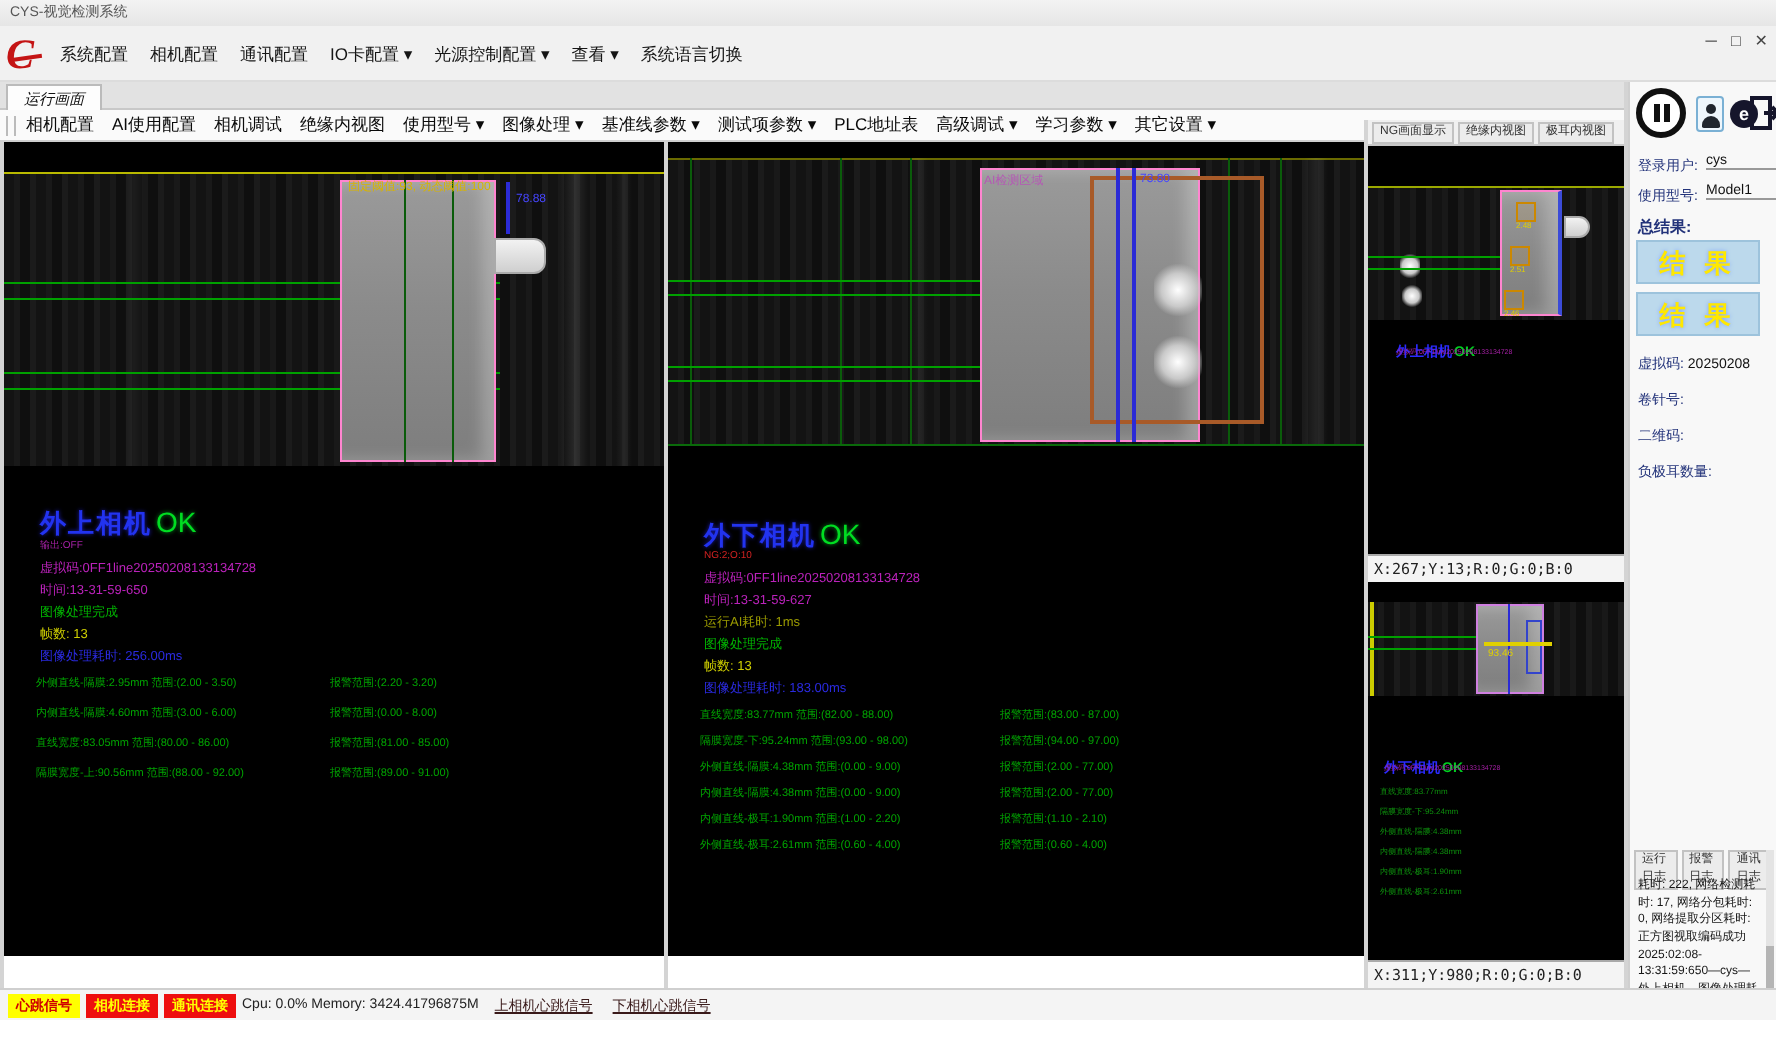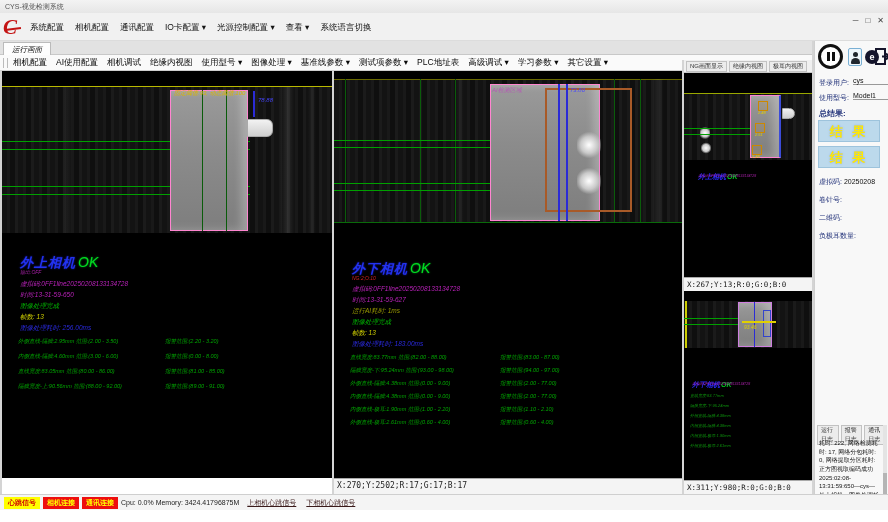--- a/index.html
+++ b/index.html
@@ -15,21 +15,21 @@
   .mi{font-size:8.5px;color:#151515;line-height:28px;margin-right:11px;cursor:default;}
   #menu-items{left:30px;top:13px;height:28px;display:flex;align-items:center;}
   #winctl{right:4px;top:16px;display:flex;gap:7px;font-size:8px;color:#444;}
   #tabrow{left:0;top:41px;width:888px;height:14px;background:#e2e2e2;border-bottom:1px solid #c8c8c8;box-sizing:border-box;font-style:italic;}
   #run-tab{left:3px;top:1px;height:13px;background:#fdfdfd;border:1px solid #bbb;border-bottom:none;
            font-size:7.5px;padding:0 8px;line-height:13px;}
   #toolbar{left:0;top:55px;width:888px;height:16px;background:#fafafa;border-bottom:1px solid #cfcfcf;box-sizing:border-box;display:flex;align-items:center;}
   #toolbar .grip{width:3px;height:10px;border-left:1px solid #bbb;border-right:1px solid #bbb;margin:0 5px 0 3px;}
   .ti{font-size:8.5px;color:#0a0a0a;margin-right:9px;white-space:nowrap;}
   
-  .view{background:#000;overflow:hidden;font-style:italic;}
+  .view{background:#000;overflow:hidden;}
   #view-left{left:2px;top:71px;width:330px;height:407px;}
   #view-mid{left:334px;top:71px;width:348px;height:407px;}
   #view-tr{left:684px;top:73px;width:128px;height:204px;}
   #view-br{left:684px;top:291px;width:128px;height:189px;}
   .split{background:#d4d4d4;}
   .vstatus{background:#f4f4f4;border-top:1px solid #a9a9a9;font:8px "DejaVu Sans Mono",monospace;
            color:#222;line-height:13px;padding-left:3px;box-sizing:border-box;}
   .strip{background:repeating-linear-gradient(90deg,#131313 0 5px,#191919 5px 8px,#0f0f0f 8px 13px,#1b1b1b 13px 16px);}
   .streak{background:linear-gradient(90deg,transparent,rgba(255,255,255,.10),transparent);}
   .cell{background:linear-gradient(180deg,#9a9a9a,#8b8b8b 45%,#7e7e7e);border:1px solid #ff85d0;
@@ -236,21 +236,20 @@
     </div>
     <div class="mrow" style="top:335px;">
       <span class="mval" style="left:16px;">内侧直线-极耳:1.90mm 范围:(1.00 - 2.20)</span>
       <span class="mval" style="left:166px;">报警范围:(1.10 - 2.10)</span>
     </div>
     <div class="mrow" style="top:348px;">
       <span class="mval" style="left:16px;">外侧直线-极耳:2.61mm 范围:(0.60 - 4.00)</span>
       <span class="mval" style="left:166px;">报警范围:(0.60 - 4.00)</span>
     </div>
   </div>
-  <div class="abs vstatus" style="left:334px;top:478px;width:348px;height:16px;">X:270;Y:2502;R:17;G:17;B:17</div>
 
   <div class="abs split" style="left:0;top:71px;width:2px;height:423px;"></div>
   <div class="abs split" style="left:332px;top:71px;width:2px;height:423px;"></div>
   <div class="abs split" style="left:682px;top:60px;width:2px;height:434px;"></div>
   <div class="abs split" style="left:812px;top:41px;width:2px;height:469px;"></div>
 
   <div class="abs ng-tabs">
     <span class="minitab">NG画面显示</span>
     <span class="minitab">绝缘内视图</span>
     <span class="minitab">极耳内视图</span>

